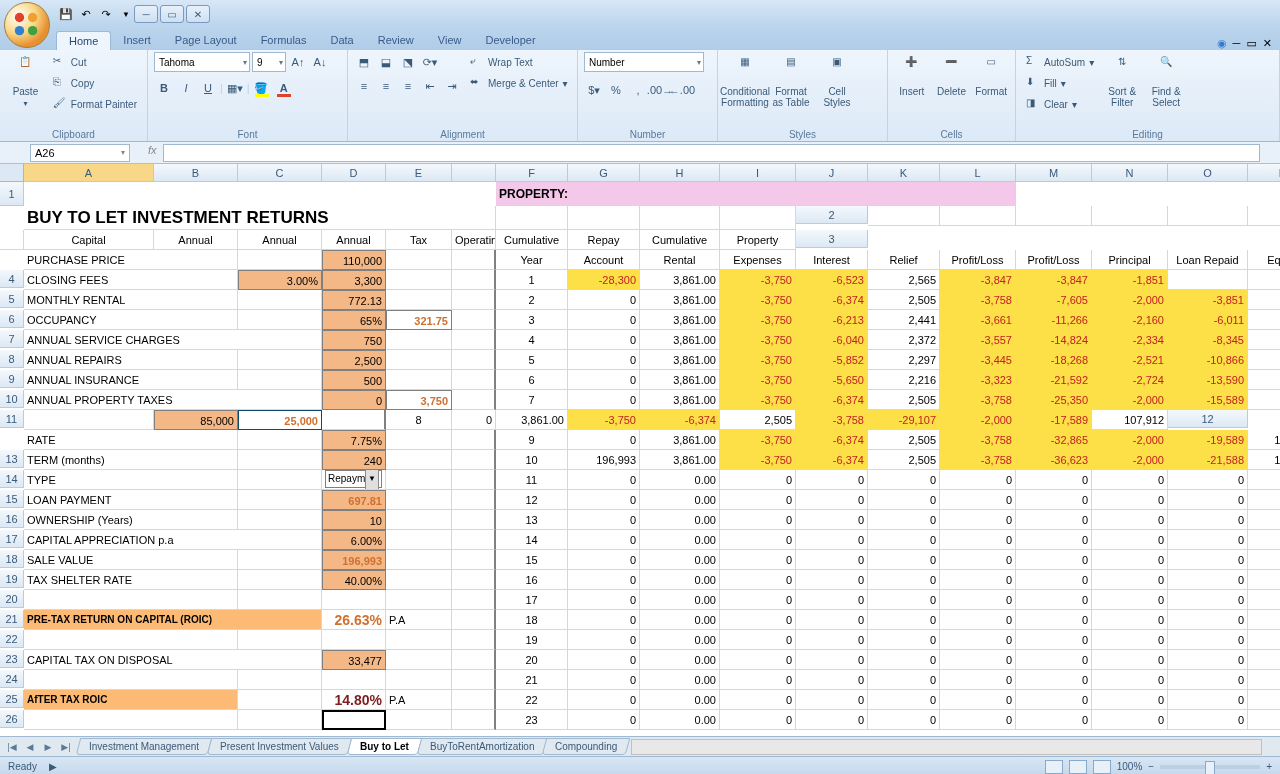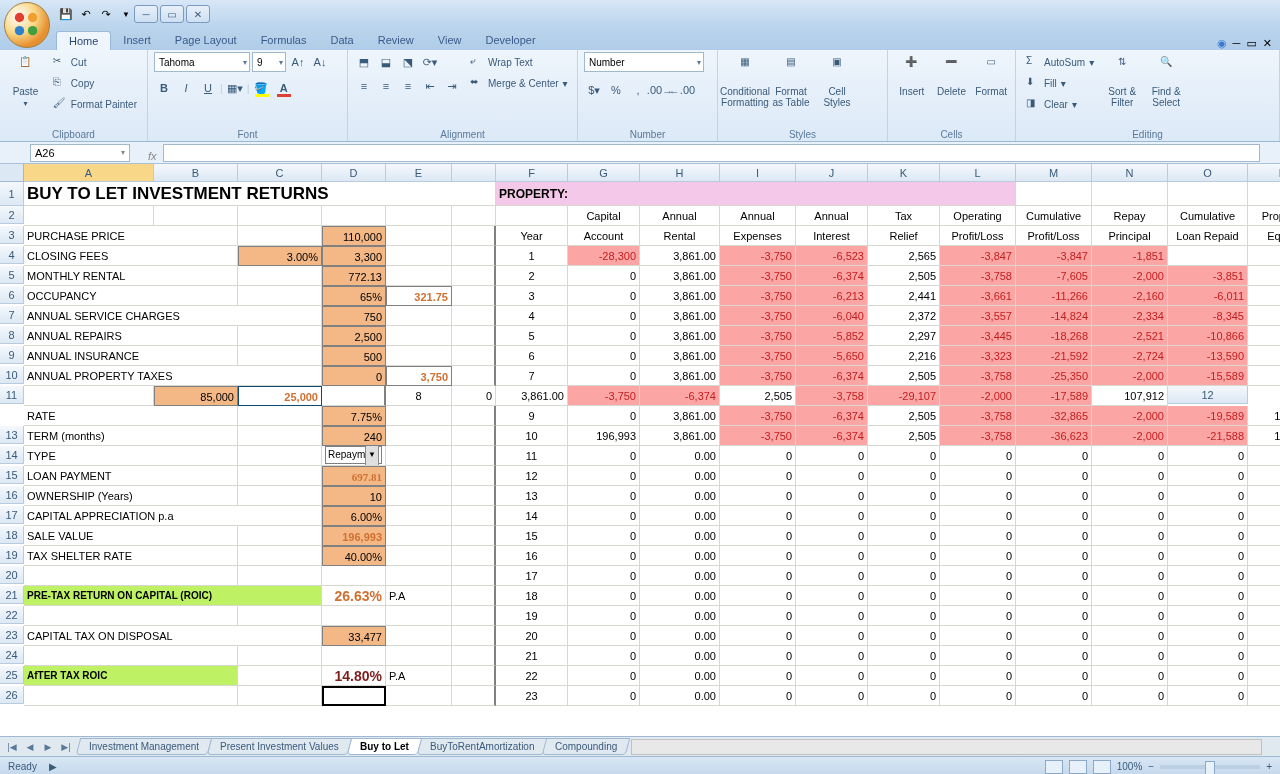--- a/index.html
+++ b/index.html
@@ -25,37 +25,37 @@
 .small-btns { display: flex; flex-direction: column; gap: 1px; }
 .small-btn { display: flex; align-items: center; gap: 4px; font-size: 10px; color: #3a5a7a; height: 20px; padding: 0 4px; white-space: nowrap; }
 .small-btn .ico { width: 14px; height: 14px; }
 .font-row { display: flex; align-items: center; gap: 2px; margin-bottom: 2px; }
 .dd { background: white; border: 1px solid #a0b8d0; height: 20px; display: flex; align-items: center; padding: 0 14px 0 4px; font-size: 10px; position: relative; }
 .dd::after { content: '▾'; position: absolute; right: 2px; font-size: 8px; color: #5a7a9a; }
 .icon-btn { width: 20px; height: 20px; border: 1px solid transparent; display: inline-flex; align-items: center; justify-content: center; font-size: 11px; color: #3a5a7a; }
 .namebox-row { height: 22px; background: #e8f0fa; border-bottom: 1px solid #a8c0d8; display: flex; align-items: center; }
 .namebox { width: 100px; height: 18px; background: white; border: 1px solid #a0b8d0; margin-left: 30px; display: flex; align-items: center; padding: 0 4px; font-size: 11px; }
 .namebox::after { content: '▾'; margin-left: auto; font-size: 8px; color: #888; }
-.fx-area { margin-left: 18px; display: flex; align-items: flex-end; gap: 6px; flex: 1; }
+.fx-area { margin-left: 18px; display: flex; align-items: flex-start; gap: 6px; flex: 1; }
 .fx-icon { font-style: italic; color: #888; font-size: 11px; }
 .formula-bar { flex: 1; height: 18px; background: white; border: 1px solid #a0b8d0; margin-right: 20px; }
 .sheet-area { background: white; height: 572px; position: relative; overflow: hidden; }
 .grid { display: grid; grid-template-columns: 24px 130px 84px 84px 64px 66px 44px 72px 72px 80px 76px 72px 72px 76px 76px 76px 80px 70px; font-size: 11px; }
 .col-hdr, .row-hdr { background: linear-gradient(#f4f8fc,#dce8f4); border-right: 1px solid #b8ccde; border-bottom: 1px solid #b8ccde; text-align: center; color: #3a5a7a; height: 18px; line-height: 18px; font-size: 11px; }
 .col-hdr.sel { background: #f8d888; }
 .corner { background: #dce8f4; border-right: 1px solid #a0b8d0; border-bottom: 1px solid #a0b8d0; }
 .cell { border-right: 1px solid #d8d8d0; border-bottom: 1px solid #d8d8d0; height: 20px; line-height: 20px; padding: 0 3px; overflow: hidden; white-space: nowrap; }
 .cell.rt { text-align: right; }
 .cell.ct { text-align: center; }
 .cell.bold { font-weight: bold; }
 .cell.big-title { font-size: 17px; font-weight: bold; font-family: Arial; }
 .cell.orange-bd { background: #f4b886; border: 1px solid #808080; }
 .cell.pink-hdr { background: #f4c8e8; }
-.cell.red-neg { background: #fca5a5; color: #c02020; }
-.cell.yellow { background: #bef264; font-weight: bold; font-size:10px;}
+.cell.red-neg { background: #fde047; color: #c02020; }
+.cell.yellow { background: #fdba74; font-weight: bold; font-size:10px;}
 .cell.bold-orange { color: #d07030; font-weight: bold; font-size: 14px; }
 .cell.active-cell { border: 2px solid #000; }
 .type-dd { width: 100%; height: 18px; background: white; border: 1px solid #808080; display: flex; align-items: center; padding: 0 2px; font-size: 10px; position: relative; }
 .type-dd::after { content: '▼'; position: absolute; right: 2px; font-size: 8px; background:#e0e0e0; border:1px solid #888; padding:0 2px;}
 .sheet-tabs-row { height: 20px; background: #e0e8f0; display: flex; align-items: center; border-top: 1px solid #a0b8d0; }
 .nav-btns { display: flex; padding: 0 4px; gap: 2px; }
 .nav-btn { width: 16px; height: 16px; font-size: 9px; color: #5a7a9a; display:flex;align-items:center;justify-content:center;}
 .sheet-tab { padding: 2px 10px; background: #e0e8f0; border: 1px solid #a0b8d0; border-radius: 0 0 4px 4px; margin-right: -1px; font-size: 10px; color: #3a5a7a; transform: skewX(-15deg); }
 .sheet-tab span { display: inline-block; transform: skewX(15deg); }
 .sheet-tab.active { background: white; font-weight: bold; color: #000; }
@@ -287,22 +287,22 @@
       <div class="col-hdr">H</div>
       <div class="col-hdr">I</div>
       <div class="col-hdr">J</div>
       <div class="col-hdr">K</div>
       <div class="col-hdr">L</div>
       <div class="col-hdr">M</div>
       <div class="col-hdr">N</div>
       <div class="col-hdr">O</div>
       <div class="col-hdr">P</div>
       <div class="row-hdr" style="height:24px;line-height:24px">1</div>
+      <div class="cell pink-hdr bold" style="grid-column:8/15;height:24px;line-height:24px;font-size:12px">PROPERTY:</div>
       <div class="cell big-title" style="grid-column:2/8;height:24px;line-height:24px">BUY TO LET INVESTMENT RETURNS</div>
-      <div class="cell pink-hdr bold" style="grid-column:8/15;height:24px;line-height:24px;font-size:12px">PROPERTY:</div>
       <div class="cell" style="height:24px"></div>
       <div class="cell" style="height:24px"></div>
       <div class="cell" style="height:24px"></div>
       <div class="cell" style="height:24px"></div>
       <div class="row-hdr">2</div>
       <div class="cell"></div>
       <div class="cell"></div>
       <div class="cell"></div>
       <div class="cell"></div>
       <div class="cell"></div>
@@ -517,21 +517,21 @@
       <div class="cell rt">0</div>
       <div class="cell rt">0</div>
       <div class="cell rt">0</div>
       <div class="cell rt">0</div>
       <div class="cell rt">0</div>
       <div class="cell rt">0</div>
       <div class="cell rt">0</div>
       <div class="row-hdr">15</div>
       <div class="cell" style="grid-column:2/4">LOAN PAYMENT</div>
       <div class="cell rt"></div>
-      <div class="cell rt orange-bd bold" style="color: rgb(208, 112, 48); font-weight: bold; font-family: Liberation Serif, serif;">697.81</div>
+      <div class="cell rt orange-bd bold" style="color: rgb(208, 112, 48); font-weight: bold;">697.81</div>
       <div class="cell" style=""></div>
       <div class="cell" style="border-right:2px solid #808080"></div>
       <div class="cell ct">12</div>
       <div class="cell rt">0</div>
       <div class="cell rt">0.00</div>
       <div class="cell rt">0</div>
       <div class="cell rt">0</div>
       <div class="cell rt">0</div>
       <div class="cell rt">0</div>
       <div class="cell rt">0</div>

